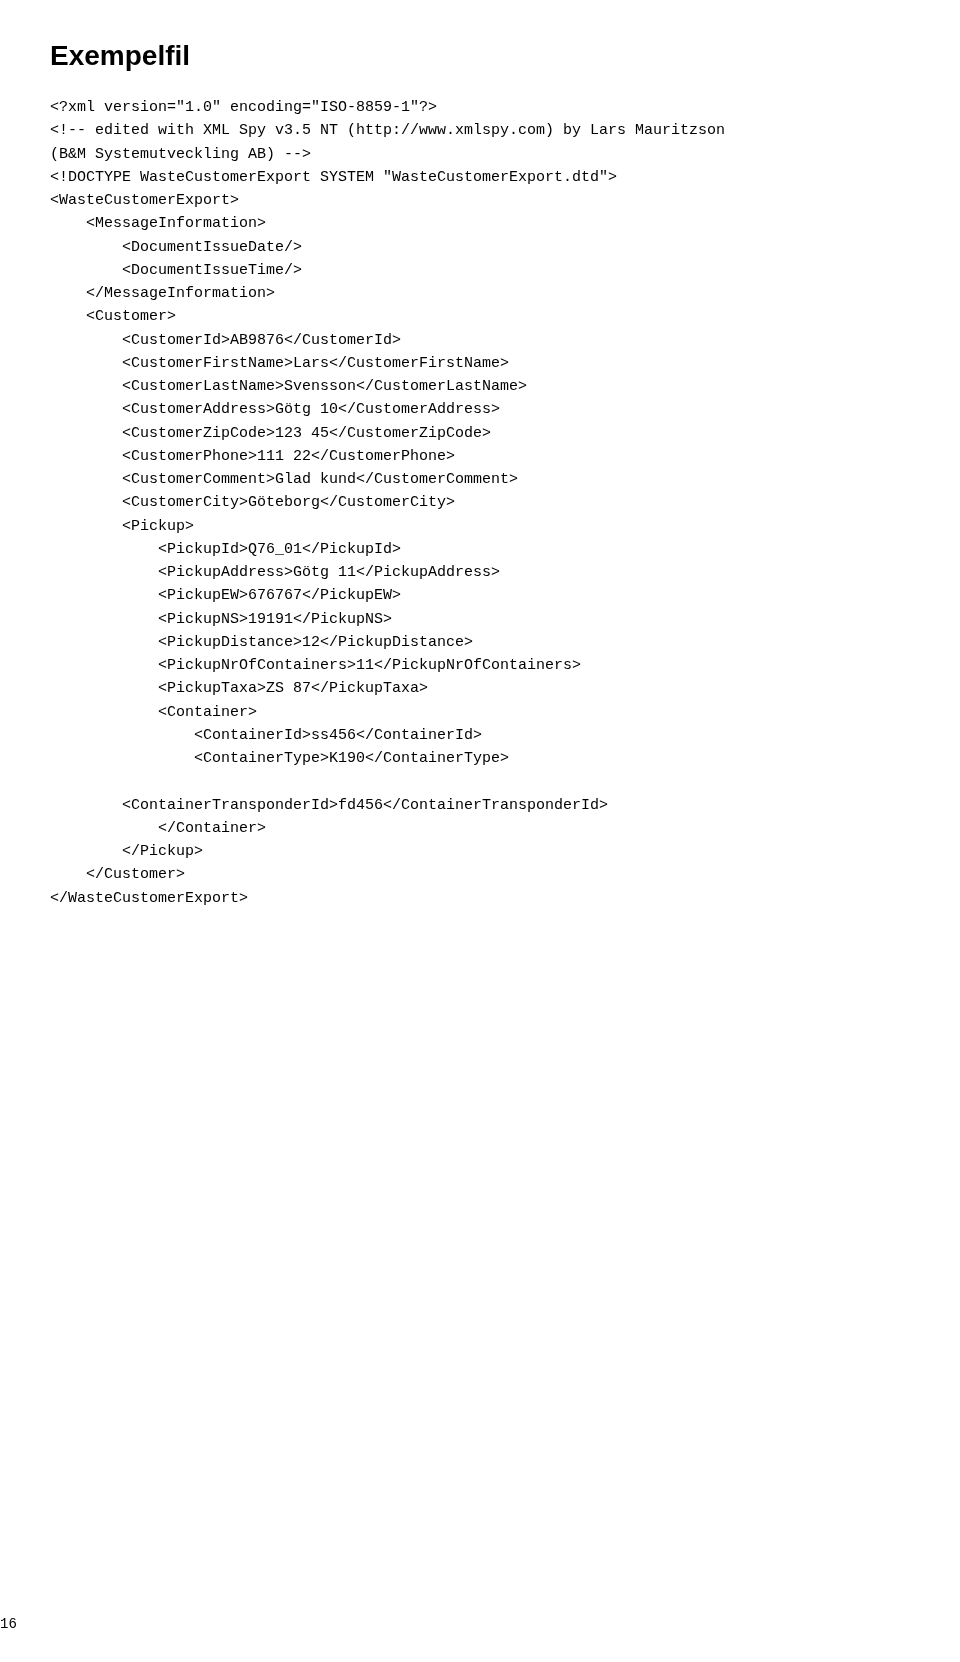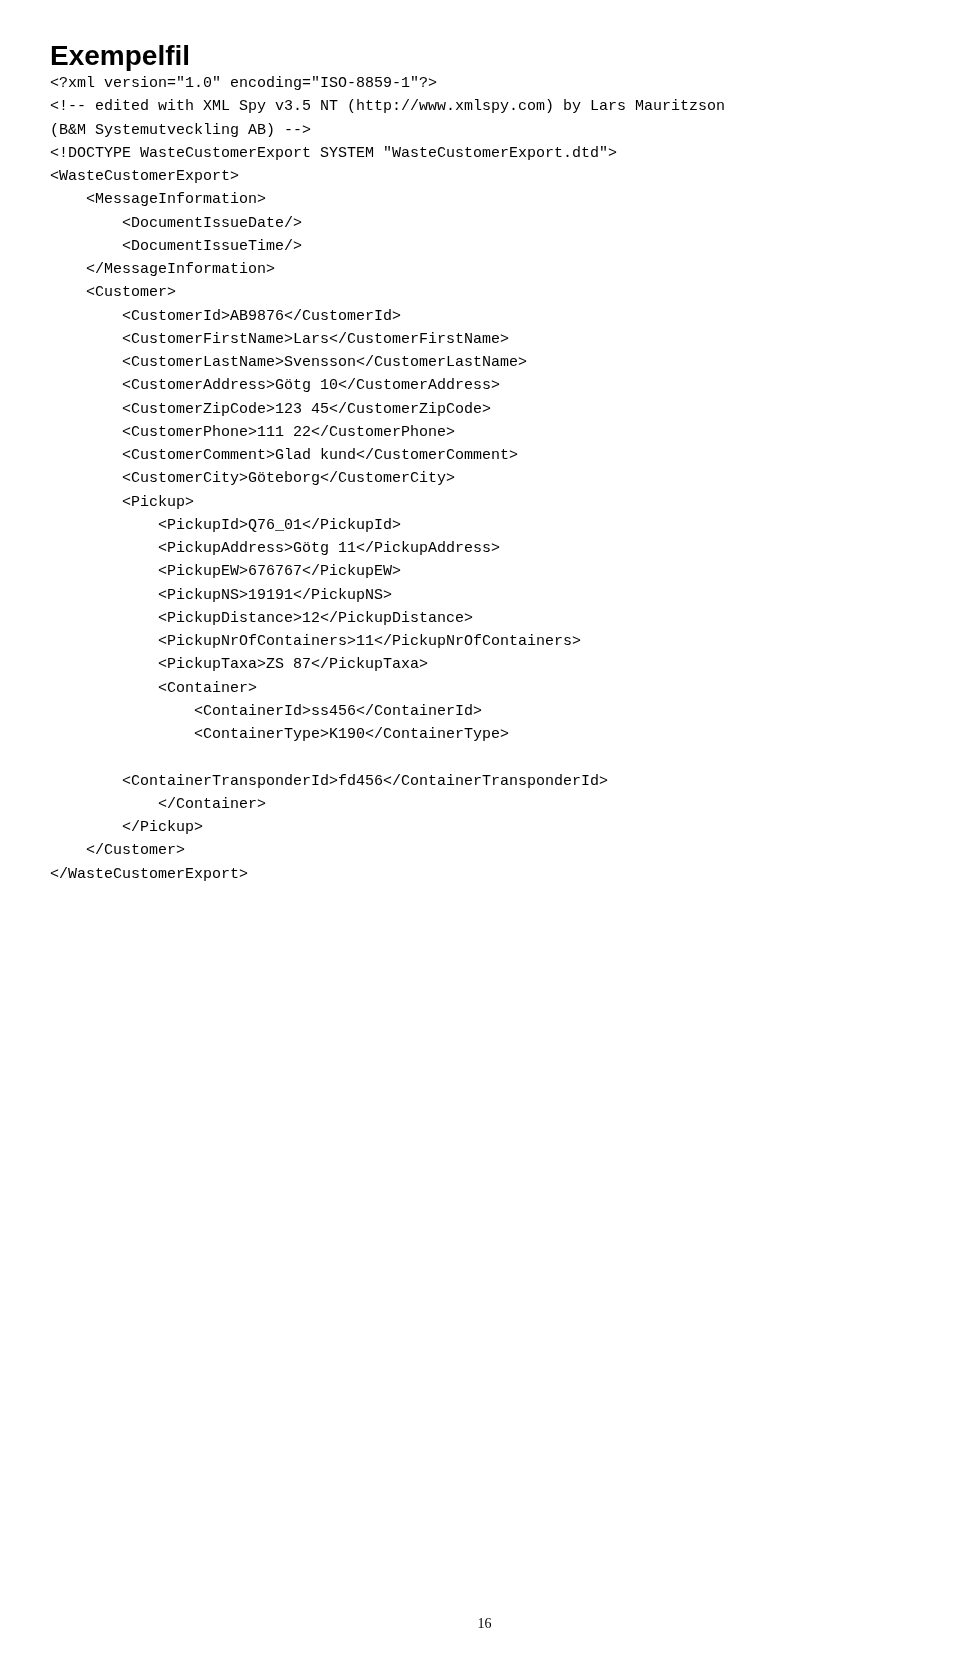--- a/index.html
+++ b/index.html
@@ -15,38 +15,38 @@
       color: #000000;
       width: 960px;
       min-height: 1662px;
       padding: 40px 50px 60px 50px;
     }
 
     .page-title {
       font-family: Arial, Helvetica, sans-serif;
       font-size: 28px;
       font-weight: bold;
+      margin-bottom: 24px;
       color: #000000;
     }
 
     .xml-content {
       font-family: 'Courier New', Courier, monospace;
       font-size: 15px;
       line-height: 1.55;
       white-space: pre;
       color: #000000;
     }
 
     .page-footer {
       position: absolute;
       bottom: 30px;
-      left: 9px;
+      left: 0;
       right: 0;
-      text-align: center;
-      font-family: Liberation Serif, serif;
+      font-family: Liberation Mono, monospace;
       font-size: 14px;
       color: #000000;
     }
   </style>
 </head>
 <body>
 
 <h1 class="page-title">Exempelfil</h1>
 
 <div class="xml-content"><span>&lt;?xml version="1.0" encoding="ISO-8859-1"?&gt;</span>

